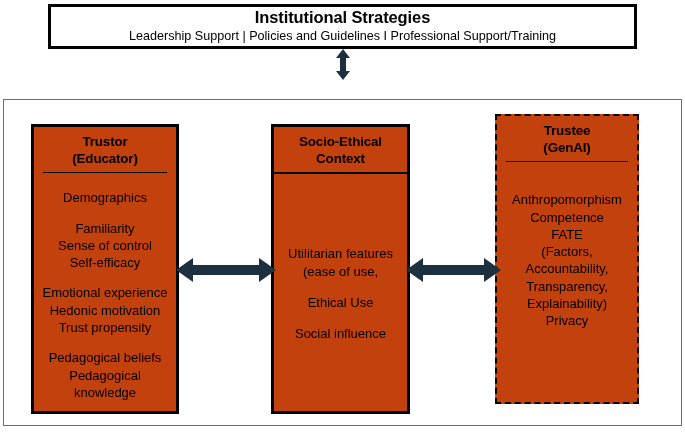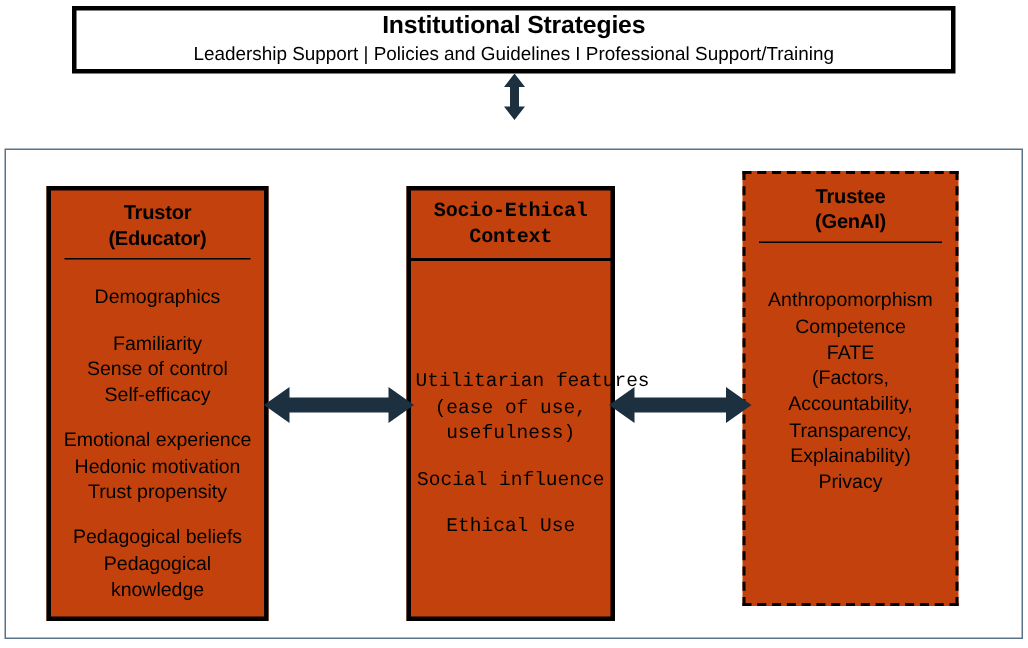--- a/index.html
+++ b/index.html
@@ -103,21 +103,21 @@
     box-sizing: border-box;
     background: #c2410c;
     z-index: 4;
     display: flex;
     flex-direction: column;
   }
   .col-solid { border: 3.4px solid #000000; }
   .col-dashed { border: 2.6px dashed #000000; }
 
   .col-trustor { left: 31px;  top: 124px; width: 148px; height: 290px; }
-  .col-socio   { left: 271px; top: 124px; width: 139px; height: 290px; font-family: Liberation Mono, monospace; }
+  .col-socio   { left: 271px; top: 124px; width: 139px; height: 290px; }
   .col-trustee { left: 495px; top: 114px; width: 144px; height: 290px; }
 
   .col-head {
     text-align: center;
     font-size: 13.4px;
     font-weight: bold;
     line-height: 1.28;
     padding-top: 6px;
     padding-bottom: 5px;
     letter-spacing: -0.15px;
@@ -219,27 +219,26 @@
   <div class="col col-solid col-socio">
     <div class="col-head">
       <span>Socio-Ethical</span>
       <span class="hline2">Context</span>
     </div>
     <div class="rule-full"></div>
     <div class="col-body body-socio">
       <div class="grp">
         <div>Utilitarian features</div>
         <div>(ease of use,</div>
-        <div>usefulness)</div>
+      </div>
+      <div class="grp">
+        <div>Ethical Use</div>
       </div>
       <div class="grp">
         <div>Social influence</div>
-      </div>
-      <div class="grp">
-        <div>Ethical Use</div>
       </div>
     </div>
   </div>
 
   <div class="h-arrow h-arrow-right">
     <svg width="95" height="30" viewBox="0 0 95 30" preserveAspectRatio="none" xmlns="http://www.w3.org/2000/svg">
       <polygon points="0,15 17,3 17,10 78,10 78,3 95,15 78,27 78,20 17,20 17,27" fill="#1c3040"></polygon>
     </svg>
   </div>
 

